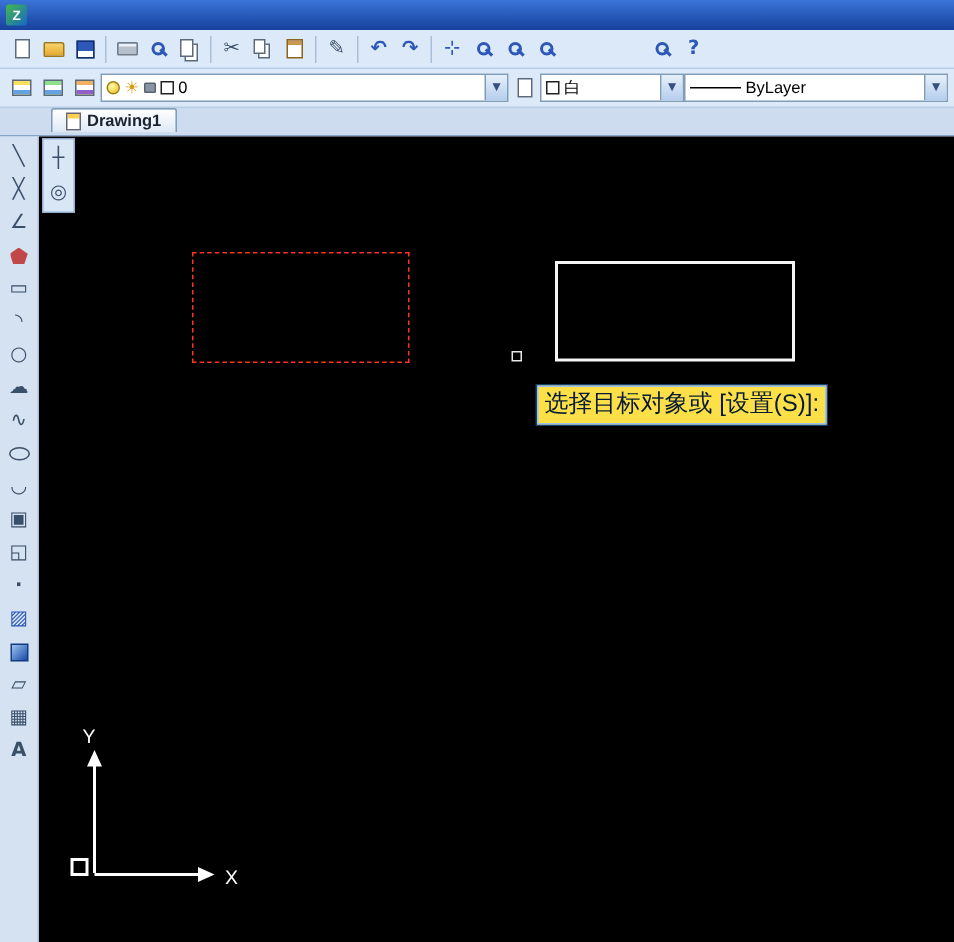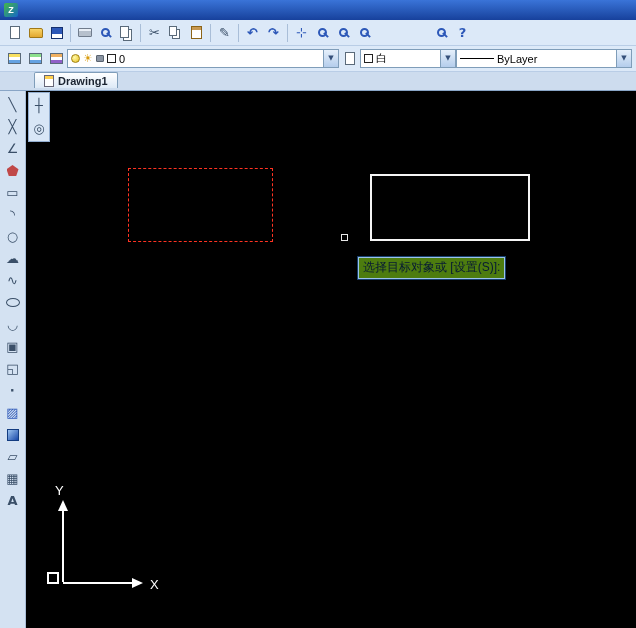--- a/index.html
+++ b/index.html
@@ -60,21 +60,21 @@
   
   .main{flex:1;display:flex;min-height:0}
   .dock{width:26px;flex:0 0 26px;background:#d4e2f2;border-right:1px solid #a9bed8;display:flex;flex-direction:column;align-items:center;padding-top:3px;gap:1px}
   .canvas{flex:1;position:relative;background:#000;overflow:hidden}
 
   .minidock{position:absolute;left:2px;top:1px;width:22px;background:#d8e6f6;border:1px solid #93aed0;display:flex;flex-direction:column;align-items:center;padding:2px 0;gap:2px}
 
   .ent-red{position:absolute;left:102px;top:77px;width:145px;height:74px;border:1px dashed #ff3322}
   .ent-white{position:absolute;left:344px;top:83px;width:160px;height:67px;border:2px solid #f5f5f5}
   .pickbox{position:absolute;left:315px;top:143px;width:7px;height:7px;border:1px solid #e8e8e8}
-  .prompt{position:absolute;left:332px;top:166px;background:#4d7c0f;border:1px solid #9cc2ea;box-shadow:0 0 0 1px #16406e;padding:1px 4px 2px;font-size:12px;color:#071a33;white-space:nowrap}
+  .prompt{position:absolute;left:332px;top:166px;background:#fde047;border:1px solid #9cc2ea;box-shadow:0 0 0 1px #16406e;padding:1px 4px 2px;font-size:16px;color:#071a33;white-space:nowrap}
 
   
   .ucs{position:absolute;left:16px;top:392px;width:150px;height:115px;color:#fff}
   .ucs span{position:absolute;font-size:13px;color:#fff}
   .ucs-ylabel{left:13px;top:0}
   .ucs-yarrow{position:absolute;left:16px;top:17px;width:0;height:0;border-left:5px solid transparent;border-right:5px solid transparent;border-bottom:11px solid #fff}
   .ucs-yline{position:absolute;left:20px;top:27px;width:2px;height:72px;background:#fff}
   .ucs-xline{position:absolute;left:21px;top:99px;width:69px;height:2px;background:#fff}
   .ucs-xarrow{position:absolute;left:90px;top:95px;width:0;height:0;border-top:5px solid transparent;border-bottom:5px solid transparent;border-left:11px solid #fff}
   .ucs-xlabel{left:108px;top:94px}

